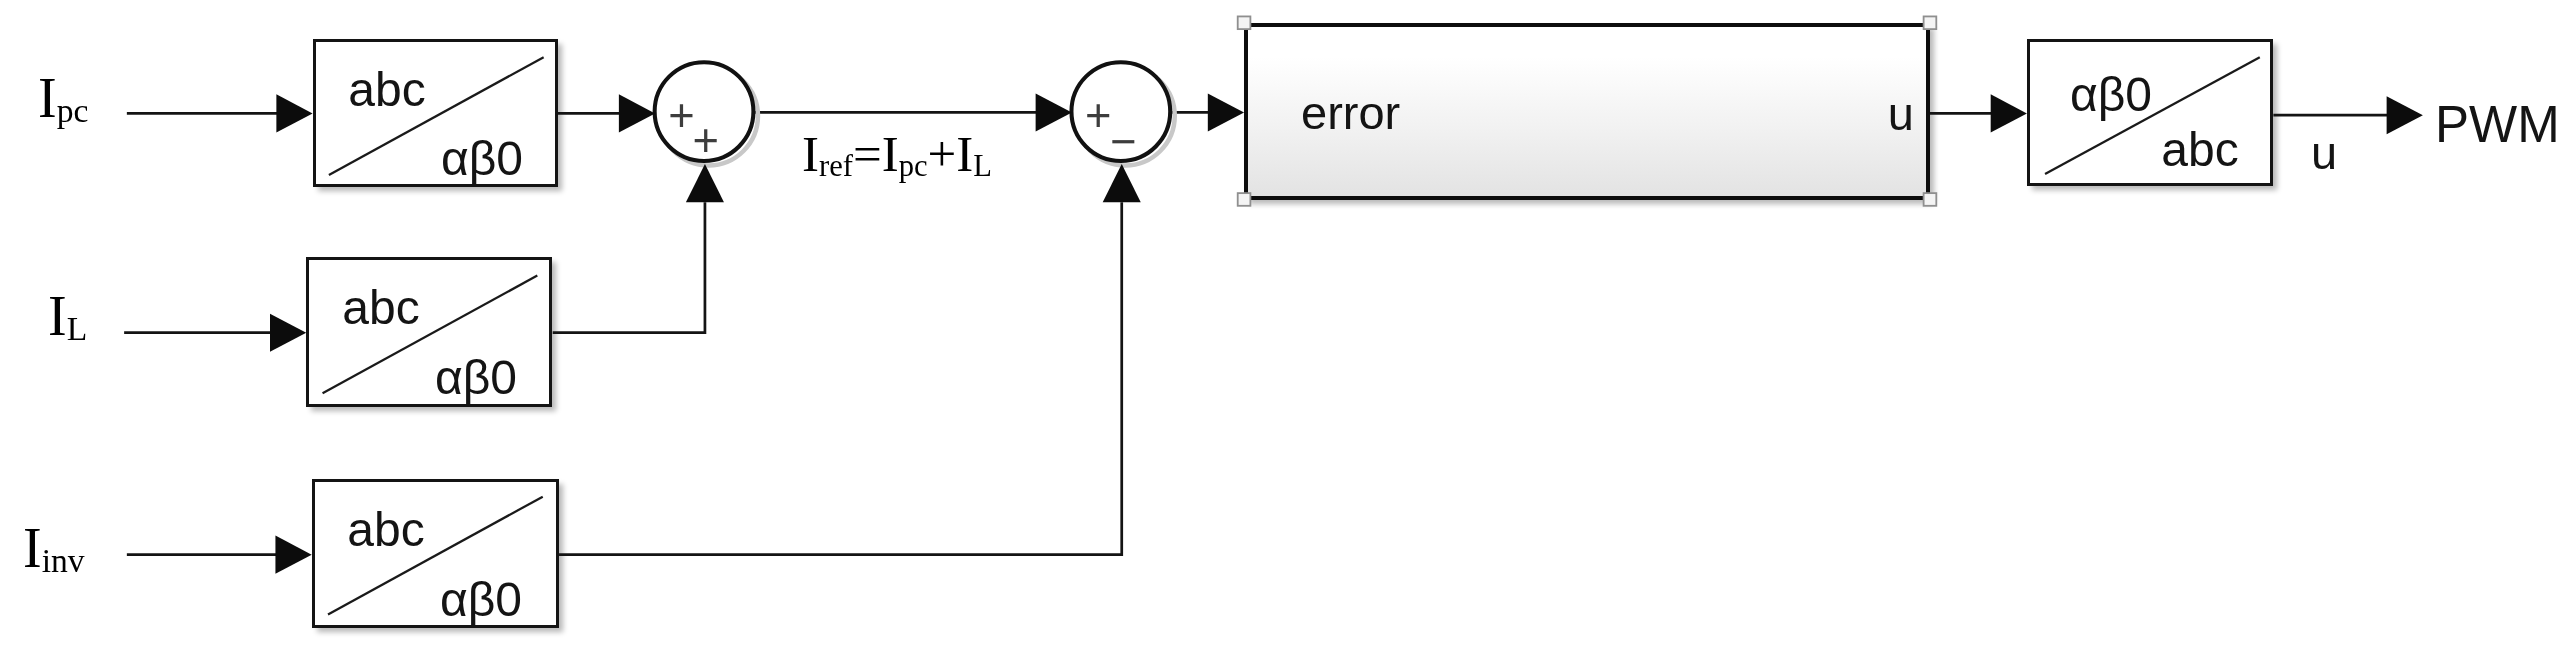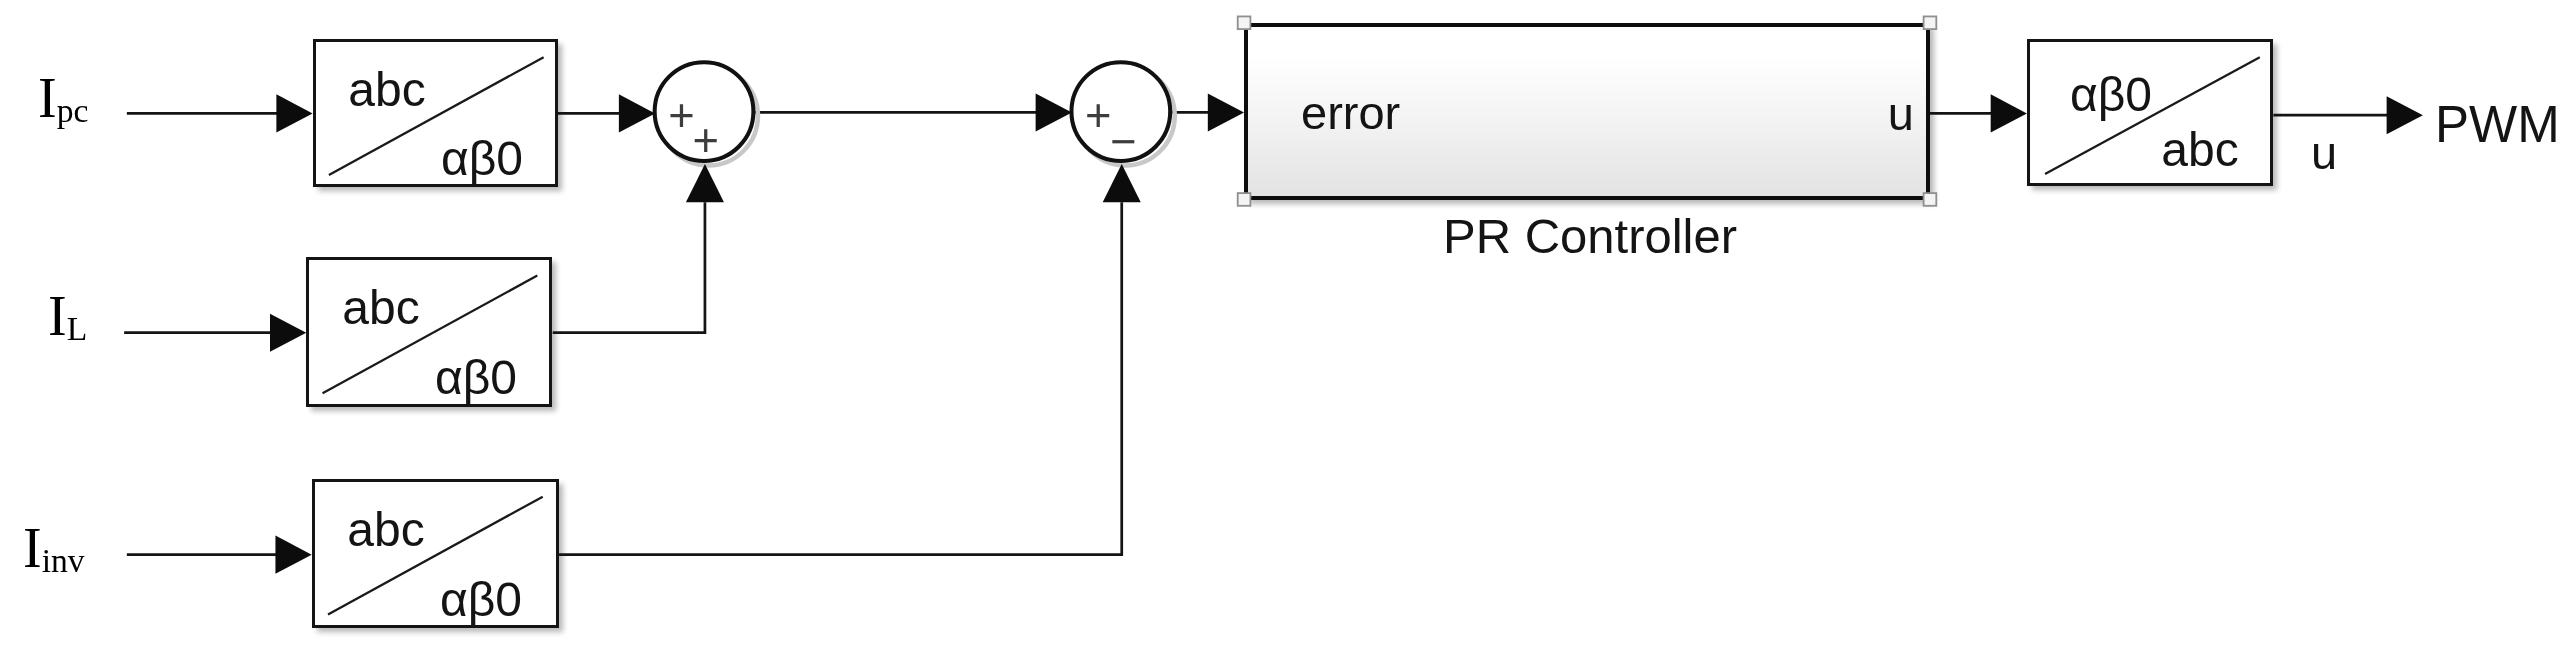--- a/index.html
+++ b/index.html
@@ -109,30 +109,32 @@
   <div class="lbl block-text" style="left:482px;top:159px;">αβ0</div>
   <div class="lbl block-text" style="left:381px;top:308px;">abc</div>
   <div class="lbl block-text" style="left:476px;top:378px;">αβ0</div>
   <div class="lbl block-text" style="left:386px;top:530px;">abc</div>
   <div class="lbl block-text" style="left:481px;top:600px;">αβ0</div>
   <div class="lbl block-text" style="left:2111px;top:95px;">αβ0</div>
   <div class="lbl block-text" style="left:2200px;top:150px;">abc</div>
 
   <div class="lbl port-left" style="left:1259px;top:114px;">error</div>
   <div class="lbl port-right" style="left:1914px;top:115px;">u</div>
-  <div class="lbl caption" style="left:1590px;top:236px;">PR Controller</div>
 
   <div class="lbl serif-label" style="left:38px;top:70px;">
     <span>I</span><sub>pc</sub>
   </div>
   <div class="lbl serif-label" style="left:48px;top:288px;">
     <span>I</span><sub>L</sub>
   </div>
   <div class="lbl serif-label" style="left:23px;top:520px;">
     <span>I</span><sub>inv</sub>
   </div>
 
+  <div class="lbl equation" style="left:802px;top:129px;">
+    <span>I</span><sub>ref</sub><span>=</span><span>I</span><sub>pc</sub><span>+</span><span>I</span><sub>L</sub>
+  </div>
 
   <div class="lbl sig-u" style="left:2311px;top:154px;">u</div>
   <div class="lbl pwm" style="left:2435px;top:126px;">PWM</div>
 
 </div>
 
 
 </body></html>

